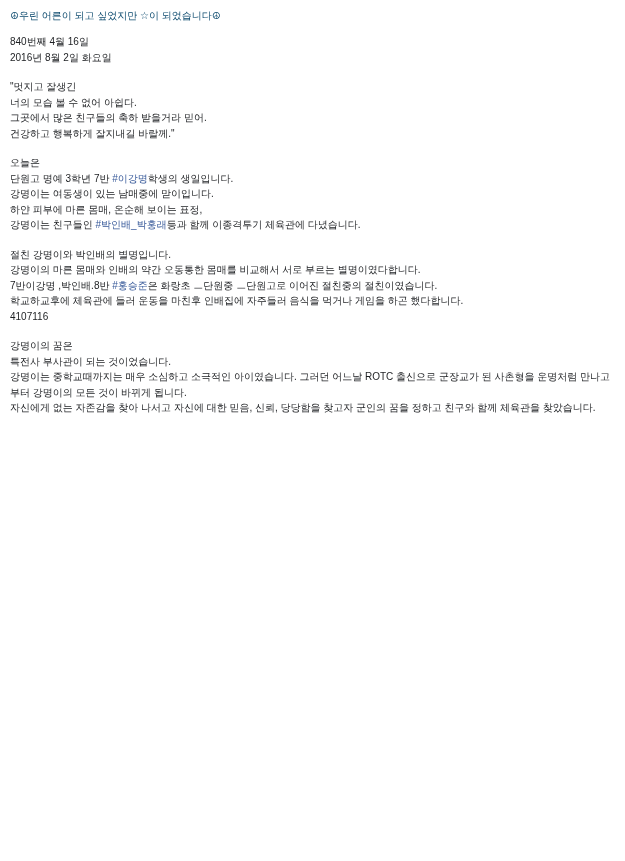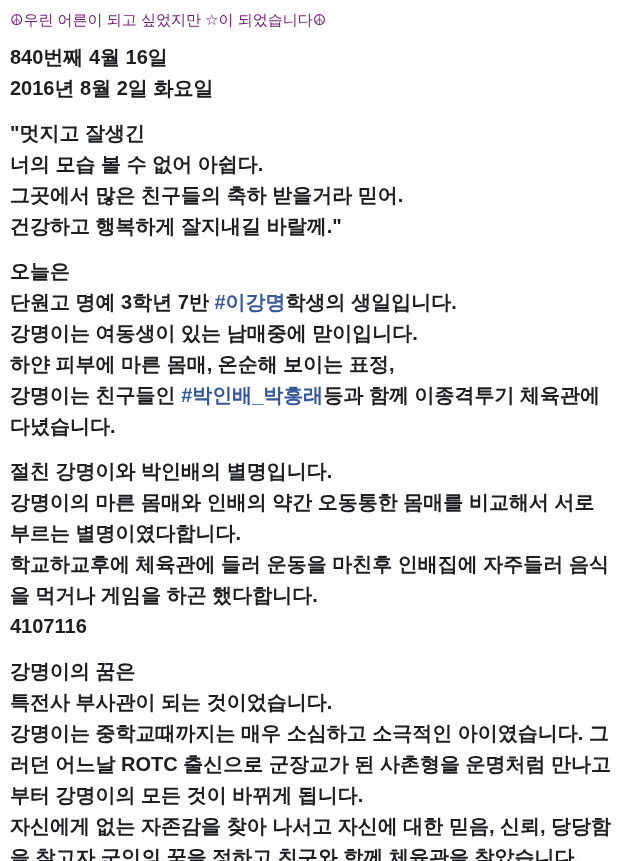--- a/index.html
+++ b/index.html
@@ -13,31 +13,30 @@
     font-family: "Liberation Sans", "DejaVu Sans", sans-serif;
     color: #1c1e21;
     overflow: hidden;
   }
   .post {
     padding: 8px 10px 0 10px;
     box-sizing: border-box;
     width: 625px;
   }
   .line {
-    font-size: 20px;
+    font-size: 10px;
     line-height: 1.55;
     color: #1c1e21;
     white-space: pre-wrap;
     word-break: break-all;
-    font-weight: bold;
   }
   .headline {
-    font-size: 15px;
+    font-size: 10px;
     line-height: 1.6;
-    color: #701a75;
+    color: #0c4a6e;
     margin-bottom: 4px;
   }
   .spacer {
     height: 14px;
   }
   .small-spacer {
     height: 6px;
   }
   .hashtag {
     color: #365899;
@@ -72,20 +71,21 @@
   <div class="line">하얀 피부에 마른 몸매, 온순해 보이는 표정,</div>
 
   <div class="line"><span>강명이는 친구들인 </span><span class="hashtag">#박인배_박홍래</span><span>등과 함께 이종격투기 체육관에 다녔습니다.</span></div>
 
   <div class="spacer"></div>
 
 
   <div class="line">절친 강명이와 박인배의 별명입니다.</div>
   <div class="line">강명이의 마른 몸매와 인배의 약간 오동통한 몸매를 비교해서 서로 부르는 별명이였다합니다.</div>
 
+  <div class="line"><span>7반이강명 ,박인배.8반 </span><span class="hashtag">#홍승준</span><span>은 화랑초 ㅡ단원중 ㅡ단원고로 이어진 절친중의 절친이였습니다.</span></div>
 
   <div class="line">학교하교후에 체육관에 들러 운동을 마친후 인배집에 자주들러 음식을 먹거나 게임을 하곤 했다합니다.</div>
   <div class="line">4107116</div>
 
   <div class="spacer"></div>
 
   <div class="line">강명이의 꿈은</div>
   <div class="line">특전사 부사관이 되는 것이었습니다.</div>
   <div class="line">강명이는 중학교때까지는 매우 소심하고 소극적인 아이였습니다. 그러던 어느날 ROTC 출신으로 군장교가 된 사촌형을 운명처럼 만나고부터 강명이의 모든 것이 바뀌게 됩니다.</div>
   <div class="line">자신에게 없는 자존감을 찾아 나서고 자신에 대한 믿음, 신뢰, 당당함을 찾고자 군인의 꿈을 정하고 친구와 함께 체육관을 찾았습니다.</div>

